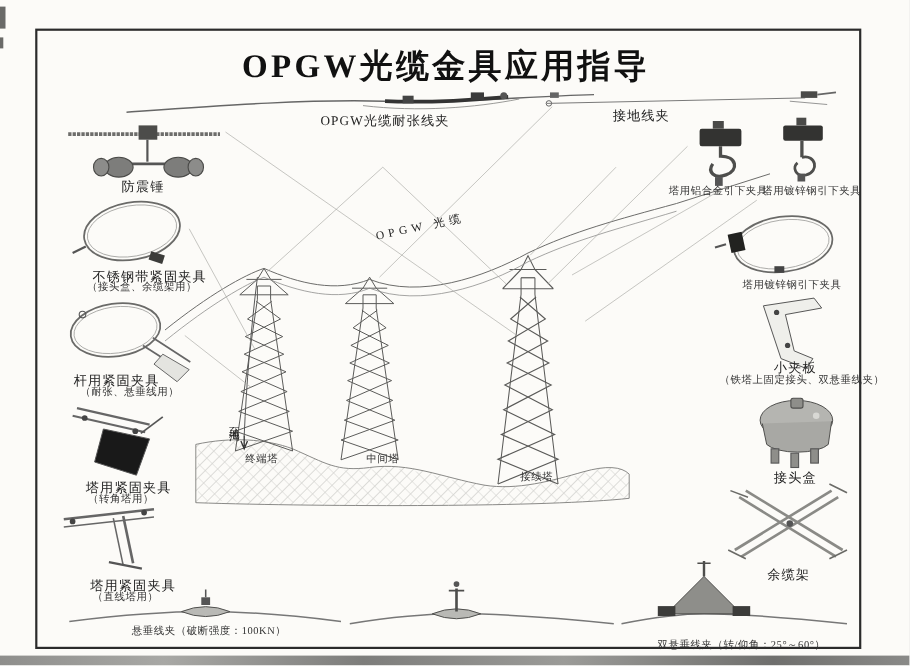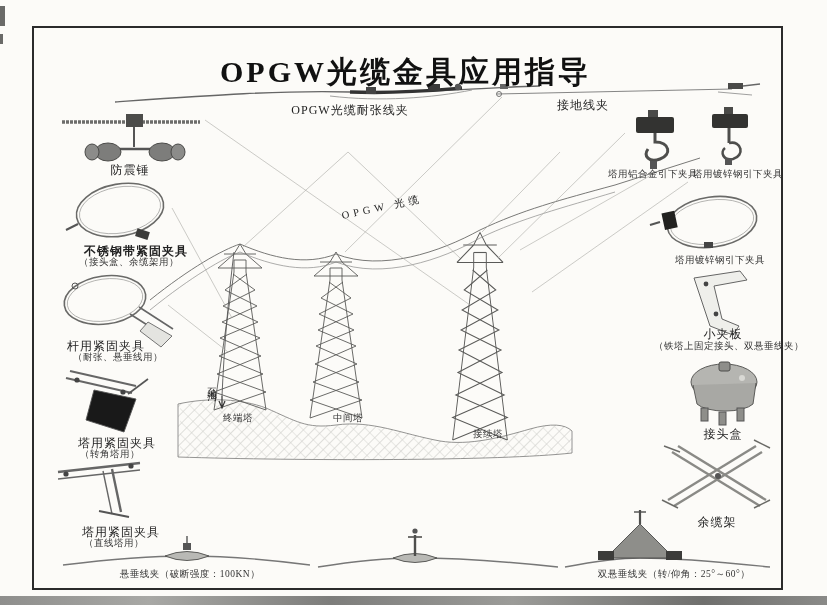--- a/index.html
+++ b/index.html
@@ -6,21 +6,21 @@
   #page{
     position:relative;width:827px;height:605px;margin:0 auto;
     background:#fcfbf8;overflow:hidden;
     font-family:"Liberation Serif","DejaVu Serif",serif;color:#1c1c1c;
   }
   #frame{
     position:absolute;left:32px;top:26px;width:747px;height:560px;
     border:2px solid #2b2b2b;background:#fcfbf8;
   }
   #title{
-    position:absolute;left:32px;top:52px;width:747px;text-align:center;
+    position:absolute;left:32px;top:40px;width:747px;text-align:center;
     font-size:30px;font-weight:700;letter-spacing:3px;color:#111;
   }
   .lbl{
     position:absolute;font-size:12px;letter-spacing:1px;color:#222;
     text-align:center;white-space:nowrap;line-height:1.15;
   }
   .sub{font-size:9.5px;letter-spacing:0.5px;color:#333;}
   .vert{
     writing-mode:vertical-rl;text-orientation:upright;
     font-size:9.5px;letter-spacing:2px;
@@ -202,42 +202,42 @@
 
   <div id="frame" style="background:transparent;"></div>
 
   <div id="title">OPGW光缆金具应用指导</div>
 
   <div class="lbl" style="left:288px;top:104px;width:124px;">OPGW光缆耐张线夹</div>
   <div class="lbl" style="left:556px;top:99px;width:54px;text-align:center;">接地线夹</div>
 
   <div class="lbl" style="left:98px;top:164px;width:64px;">防震锤</div>
 
-  <div class="lbl" style="left:84px;top:245px;width:90px;font-weight:bold;">不锈钢带紧固夹具</div>
+  <div class="lbl" style="left:84px;top:245px;width:90px;">不锈钢带紧固夹具</div>
   <div class="lbl sub" style="left:74px;top:257px;width:110px;">（接头盒、余缆架用）</div>
 
   <div class="lbl" style="left:67px;top:340px;width:76px;">杆用紧固夹具</div>
   <div class="lbl sub" style="left:68px;top:352px;width:100px;">（耐张、悬垂线用）</div>
 
   <div class="lbl" style="left:78px;top:437px;width:64px;">塔用紧固夹具</div>
   <div class="lbl sub" style="left:80px;top:449px;width:60px;">（转角塔用）</div>
 
   <div class="lbl" style="left:82px;top:526px;width:64px;">塔用紧固夹具</div>
   <div class="lbl sub" style="left:84px;top:538px;width:60px;">（直线塔用）</div>
 
   <div class="lbl sub" style="left:607px;top:169px;width:92px;">塔用铝合金引下夹具</div>
   <div class="lbl sub" style="left:692px;top:169px;width:92px;">塔用镀锌钢引下夹具</div>
   <div class="lbl sub" style="left:668px;top:255px;width:104px;">塔用镀锌钢引下夹具</div>
   <div class="lbl" style="left:692px;top:328px;width:62px;text-align:center;">小夹板</div>
   <div class="lbl sub" style="left:654px;top:341px;width:132px;">（铁塔上固定接头、双悬垂线夹）</div>
   <div class="lbl" style="left:692px;top:428px;width:62px;">接头盒</div>
   <div class="lbl" style="left:686px;top:516px;width:62px;">余缆架</div>
 
   <div class="lbl sub" style="left:100px;top:569px;width:180px;">悬垂线夹（破断强度：100KN）</div>
-  <div class="lbl sub" style="left:578px;top:569px;width:192px;text-align:center;">双悬垂线夹（转/仰角：25°～60°）</div>
+  <div class="lbl sub" style="left:578px;top:582px;width:192px;text-align:center;">双悬垂线夹（转/仰角：25°～60°）</div>
 
   <div class="lbl rot" style="left:342px;top:210px;">OPGW 光缆</div>
   <div class="lbl sub" style="left:206px;top:413px;width:64px;">终端塔</div>
   <div class="lbl sub" style="left:316px;top:413px;width:64px;">中间塔</div>
   <div class="lbl sub" style="left:456px;top:429px;width:64px;">接续塔</div>
   <div class="lbl vert" style="left:206px;top:362px;height:42px;">至地沟</div>
 
   <div id="scanband"></div>
   <div class="smudge" style="left:0;top:6px;width:5px;height:20px;"></div>
   <div class="smudge" style="left:0;top:34px;width:3px;height:10px;"></div>

